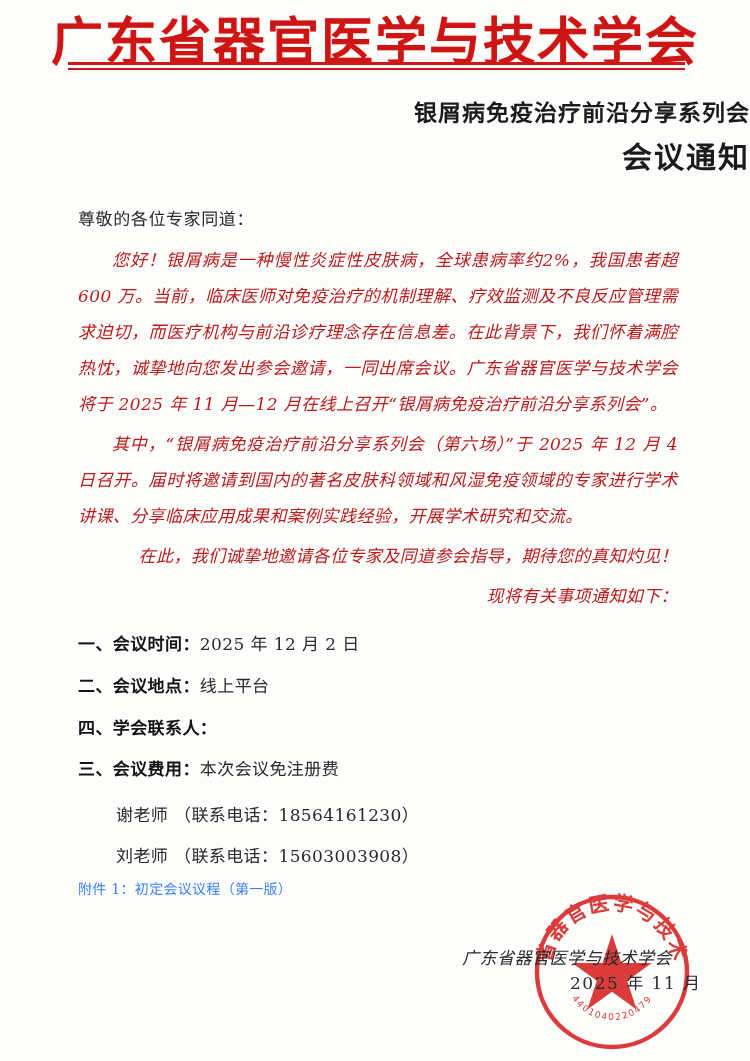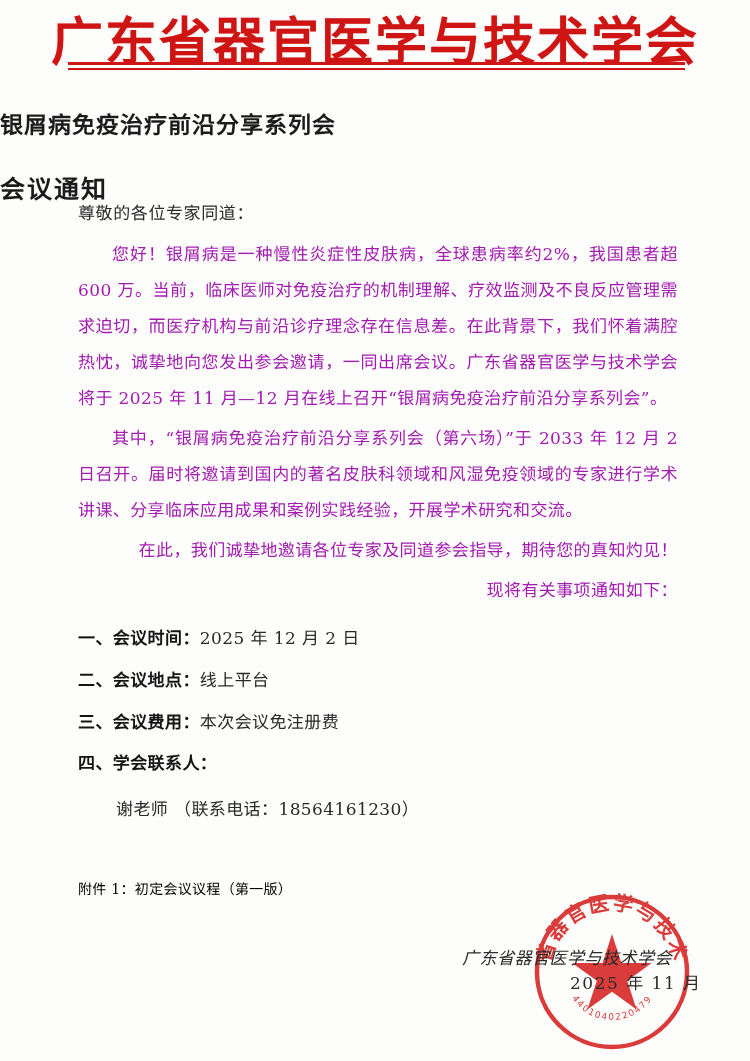--- a/index.html
+++ b/index.html
@@ -50,66 +50,67 @@
     margin-bottom: 3px;
   }
   .rule-thin {
     height: 1.5px;
     background: #d01717;
   }
 
   
   .doc-title-block {
     position: absolute;
-    top: 108px;
+    top: 96px;
     left: 0;
     width: 750px;
-    text-align: left;
+    text-align: right;
   }
   .doc-title {
     font-family: "DejaVu Serif", "Liberation Serif", serif;
     font-weight: bold;
     font-size: 23px;
     color: #1b1b1b;
     letter-spacing: 1px;
     line-height: 1.5;
   }
   .doc-subtitle {
     font-family: "DejaVu Serif", "Liberation Serif", serif;
     font-weight: bold;
-    font-size: 25px;
+    font-size: 30px;
     color: #1b1b1b;
     letter-spacing: 2px;
     line-height: 1.5;
-    margin-top: 28px;
+    margin-top: 4px;
   }
 
   
   .body-area {
     position: absolute;
-    top: 196px;
+    top: 202px;
     left: 78px;
     width: 600px;
   }
   .salutation {
     font-size: 17px;
     color: #2a2a2a;
     line-height: 2.0;
     letter-spacing: 0.6px;
     margin-bottom: 6px;
   }
   .para {
     font-size: 17px;
-    color: #a21caf;
+    color: #b91c1c;
     line-height: 2.12;
     letter-spacing: 0.4px;
     text-align: justify;
     text-justify: inter-ideograph;
     text-indent: 2em;
     margin: 0 0 4px 0;
+    font-style: italic;
   }
   .short-para {
     text-align: right;
   }
 
   
   .item-list {
     margin-top: 10px;
   }
   .item {
@@ -139,21 +140,21 @@
     padding-left: 38px;
     white-space: nowrap;
   }
 
   
   .attachment {
     position: absolute;
     top: 878px;
     left: 78px;
     font-size: 14px;
-    color: #000000;
+    color: #3b82f6;
     letter-spacing: 0.3px;
     white-space: nowrap;
   }
 
   
   .signature-block {
     position: absolute;
     top: 944px;
     left: 462px;
     width: 240px;
@@ -203,48 +204,52 @@
     <div class="doc-title">银屑病免疫治疗前沿分享系列会</div>
     <div class="doc-subtitle">会议通知</div>
   </div>
 
   <div class="body-area">
 
     <div class="salutation">尊敬的各位专家同道：</div>
 
     <p class="para">您好！银屑病是一种慢性炎症性皮肤病，全球患病率约2%，我国患者超 600 万。当前，临床医师对免疫治疗的机制理解、疗效监测及不良反应管理需求迫切，而医疗机构与前沿诊疗理念存在信息差。在此背景下，我们怀着满腔热忱，诚挚地向您发出参会邀请，一同出席会议。广东省器官医学与技术学会将于 2025 年 11 月—12 月在线上召开“银屑病免疫治疗前沿分享系列会”。</p>
 
-    <p class="para">其中，“银屑病免疫治疗前沿分享系列会（第六场）”于 2033 年 12 月 2 日召开。届时将邀请到国内的著名皮肤科领域和风湿免疫领域的专家进行学术讲课、分享临床应用成果和案例实践经验，开展学术研究和交流。</p>
+    <p class="para">其中，“银屑病免疫治疗前沿分享系列会（第六场）”于 2025 年 12 月 4 日召开。届时将邀请到国内的著名皮肤科领域和风湿免疫领域的专家进行学术讲课、分享临床应用成果和案例实践经验，开展学术研究和交流。</p>
 
     <p class="para short-para">在此，我们诚挚地邀请各位专家及同道参会指导，期待您的真知灼见！</p>
 
     <p class="para short-para">现将有关事项通知如下：</p>
 
     <div class="item-list">
 
       <div class="item">
         <span class="item-label">一、</span><span class="item-label">会议时间</span><span class="item-label">：</span><span class="item-value">2025 年 12 月 2 日</span>
       </div>
 
       <div class="item">
         <span class="item-label">二、</span><span class="item-label">会议地点</span><span class="item-label">：</span><span class="item-value">线上平台</span>
       </div>
 
       <div class="item">
+        <span class="item-label">四、</span><span class="item-label">学会联系人</span><span class="item-label">：</span>
+      </div>
+
+      <div class="item">
         <span class="item-label">三、</span><span class="item-label">会议费用</span><span class="item-label">：</span><span class="item-value">本次会议免注册费</span>
-      </div>
-
-      <div class="item">
-        <span class="item-label">四、</span><span class="item-label">学会联系人</span><span class="item-label">：</span>
       </div>
 
       <div class="contacts">
         <div class="contact-line">
           <span>谢老师</span>
           <span>（联系电话：18564161230）</span>
+        </div>
+        <div class="contact-line">
+          <span>刘老师</span>
+          <span>（联系电话：15603003908）</span>
         </div>
       </div>
 
     </div>
   </div>
 
   <div class="attachment">附件 1：初定会议议程（第一版）</div>
 
   <div class="seal">
     <svg width="168" height="168" viewBox="0 0 168 168" xmlns="http://www.w3.org/2000/svg">

